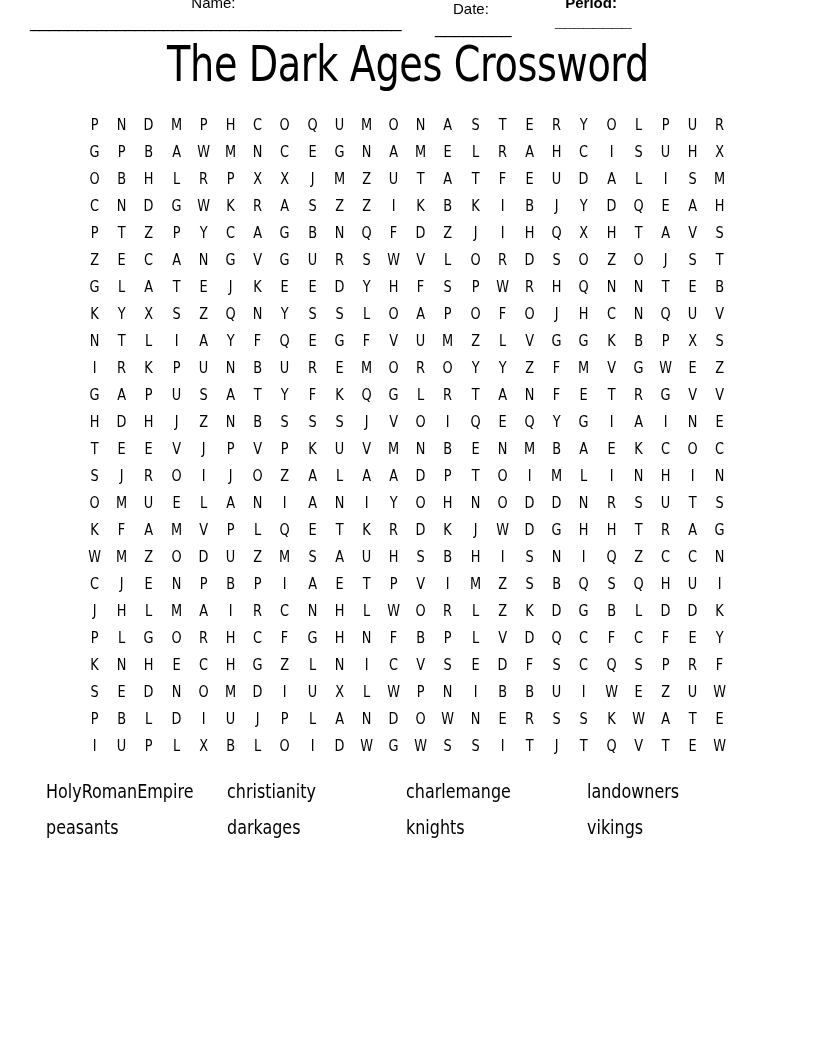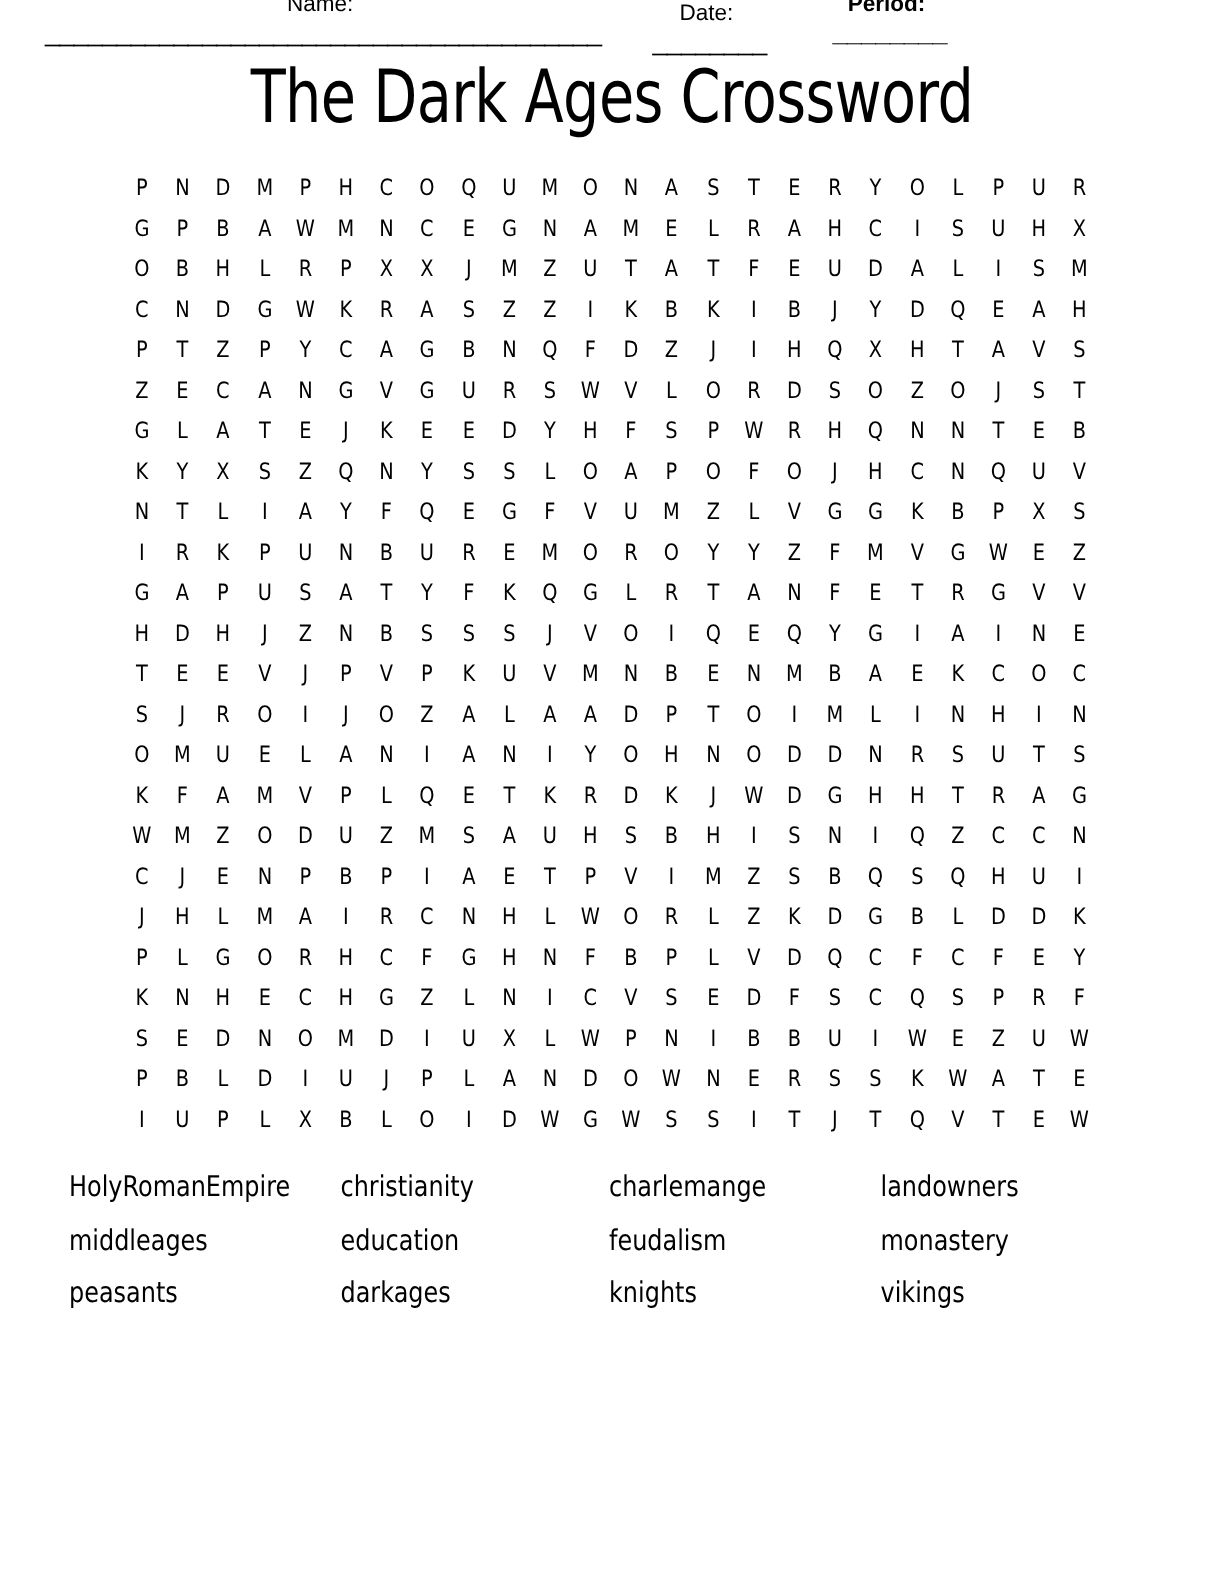--- a/index.html
+++ b/index.html
@@ -755,24 +755,18 @@
   </div>
 
 <div id="word-list">
     <div class="word-row">
       <span class="word-item wcol-0">HolyRomanEmpire</span>
       <span class="word-item wcol-1">christianity</span>
       <span class="word-item wcol-2">charlemange</span>
       <span class="word-item wcol-3">landowners</span>
     </div>
     <div class="word-row">
-      <span class="word-item wcol-0">middleages</span>
-      <span class="word-item wcol-1">education</span>
-      <span class="word-item wcol-2">feudalism</span>
-      <span class="word-item wcol-3">monastery</span>
-    </div>
-    <div class="word-row">
       <span class="word-item wcol-0">peasants</span>
       <span class="word-item wcol-1">darkages</span>
       <span class="word-item wcol-2">knights</span>
       <span class="word-item wcol-3">vikings</span>
     </div>
   </div>
 
 </body></html>

